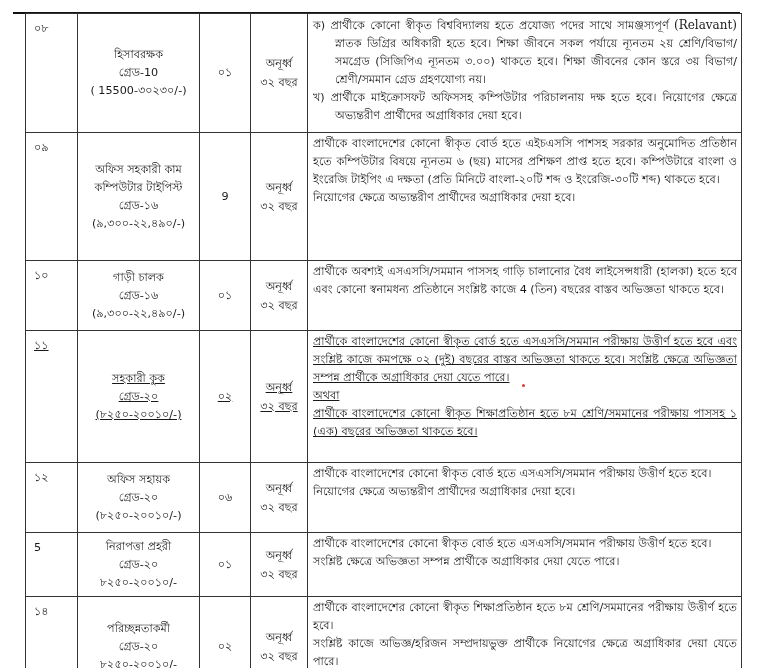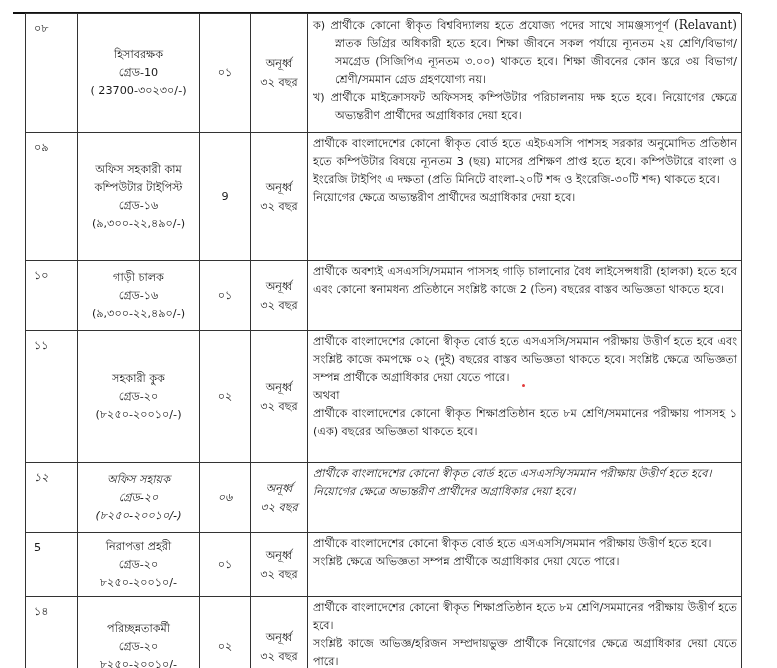--- a/index.html
+++ b/index.html
@@ -32,21 +32,21 @@
       <col class="c-count">
       <col class="c-age">
       <col class="c-req">
   </colgroup>
   <tbody id="rows">
       <tr style="height: 119px;">
         <td class="sl">০৮</td>
         <td class="post">
           <span class="line">হিসাবরক্ষক</span>
           <span class="line">গ্রেড-10</span>
-          <span class="line">( 23700-৩০২৩০/-)</span>
+          <span class="line">( 15500-৩০২৩০/-)</span>
         </td>
         <td class="count">০১</td>
         <td class="age">
           <span class="line">অনূর্ধ্ব</span>
           <span class="line">৩২ বছর</span>
         </td>
         <td class="req">
           <span class="item">ক) প্রার্থীকে কোনো স্বীকৃত বিশ্ববিদ্যালয় হতে প্রযোজ্য পদের সাথে সামঞ্জস্যপূর্ণ <span class="eng">(Relavant)</span> স্নাতক ডিগ্রির অধিকারী হতে হবে। শিক্ষা জীবনে সকল পর্যায়ে ন্যূনতম ২য় শ্রেণি/বিভাগ/সমগ্রেড (সিজিপিএ ন্যূনতম ৩.০০) থাকতে হবে। শিক্ষা জীবনের কোন স্তরে ৩য় বিভাগ/শ্রেণী/সমমান গ্রেড গ্রহণযোগ্য নয়।</span>
           <span class="item">খ) প্রার্থীকে মাইক্রোসফট অফিসসহ কম্পিউটার পরিচালনায় দক্ষ হতে হবে। নিয়োগের ক্ষেত্রে অভ্যন্তরীণ প্রার্থীদের অগ্রাধিকার দেয়া হবে।</span>
         </td>
@@ -58,59 +58,59 @@
           <span class="line">কম্পিউটার টাইপিস্ট</span>
           <span class="line">গ্রেড-১৬</span>
           <span class="line">(৯,৩০০-২২,৪৯০/-)</span>
         </td>
         <td class="count">9</td>
         <td class="age">
           <span class="line">অনূর্ধ্ব</span>
           <span class="line">৩২ বছর</span>
         </td>
         <td class="req">
-          <span class="para">প্রার্থীকে বাংলাদেশের কোনো স্বীকৃত বোর্ড হতে এইচএসসি পাশসহ সরকার অনুমোদিত প্রতিষ্ঠান হতে কম্পিউটার বিষয়ে ন্যূনতম 3 (ছয়) মাসের প্রশিক্ষণ প্রাপ্ত হতে হবে। কম্পিউটারে বাংলা ও ইংরেজি টাইপিং এ দক্ষতা (প্রতি মিনিটে বাংলা-২০টি শব্দ ও ইংরেজি-৩০টি শব্দ) থাকতে হবে।</span>
+          <span class="para">প্রার্থীকে বাংলাদেশের কোনো স্বীকৃত বোর্ড হতে এইচএসসি পাশসহ সরকার অনুমোদিত প্রতিষ্ঠান হতে কম্পিউটার বিষয়ে ন্যূনতম ৬ (ছয়) মাসের প্রশিক্ষণ প্রাপ্ত হতে হবে। কম্পিউটারে বাংলা ও ইংরেজি টাইপিং এ দক্ষতা (প্রতি মিনিটে বাংলা-২০টি শব্দ ও ইংরেজি-৩০টি শব্দ) থাকতে হবে।</span>
           <span class="para">নিয়োগের ক্ষেত্রে অভ্যন্তরীণ প্রার্থীদের অগ্রাধিকার দেয়া হবে।</span>
         </td>
       </tr>
       <tr style="height: 70px;">
         <td class="sl">১০</td>
         <td class="post">
           <span class="line">গাড়ী চালক</span>
           <span class="line">গ্রেড-১৬</span>
           <span class="line">(৯,৩০০-২২,৪৯০/-)</span>
         </td>
         <td class="count">০১</td>
         <td class="age">
           <span class="line">অনূর্ধ্ব</span>
           <span class="line">৩২ বছর</span>
         </td>
         <td class="req">
-          <span class="para">প্রার্থীকে অবশ্যই এসএসসি/সমমান পাসসহ গাড়ি চালানোর বৈধ লাইসেন্সধারী (হালকা) হতে হবে এবং কোনো স্বনামধন্য প্রতিষ্ঠানে সংশ্লিষ্ট কাজে 2 (তিন) বছরের বাস্তব অভিজ্ঞতা থাকতে হবে।</span>
+          <span class="para">প্রার্থীকে অবশ্যই এসএসসি/সমমান পাসসহ গাড়ি চালানোর বৈধ লাইসেন্সধারী (হালকা) হতে হবে এবং কোনো স্বনামধন্য প্রতিষ্ঠানে সংশ্লিষ্ট কাজে 4 (তিন) বছরের বাস্তব অভিজ্ঞতা থাকতে হবে।</span>
         </td>
       </tr>
-      <tr style="height: 132px;">
+      <tr style="height: 132px; text-decoration: underline;">
         <td class="sl">১১</td>
         <td class="post">
           <span class="line">সহকারী কুক</span>
           <span class="line">গ্রেড-২০</span>
           <span class="line">(৮২৫০-২০০১০/-)</span>
         </td>
         <td class="count">০২</td>
         <td class="age">
           <span class="line">অনূর্ধ্ব</span>
           <span class="line">৩২ বছর</span>
         </td>
         <td class="req">
           <span class="para">প্রার্থীকে বাংলাদেশের কোনো স্বীকৃত বোর্ড হতে এসএসসি/সমমান পরীক্ষায় উত্তীর্ণ হতে হবে এবং সংশ্লিষ্ট কাজে কমপক্ষে ০২ (দুই) বছরের বাস্তব অভিজ্ঞতা থাকতে হবে। সংশ্লিষ্ট ক্ষেত্রে অভিজ্ঞতা সম্পন্ন প্রার্থীকে অগ্রাধিকার দেয়া যেতে পারে।</span>
           <span class="para">অথবা</span>
           <span class="para">প্রার্থীকে বাংলাদেশের কোনো স্বীকৃত শিক্ষাপ্রতিষ্ঠান হতে ৮ম শ্রেণি/সমমানের পরীক্ষায় পাসসহ ১ (এক) বছরের অভিজ্ঞতা থাকতে হবে।</span>
         </td>
       </tr>
-      <tr style="height: 70px; font-style: italic;">
+      <tr style="height: 70px;">
         <td class="sl">১২</td>
         <td class="post">
           <span class="line">অফিস সহায়ক</span>
           <span class="line">গ্রেড-২০</span>
           <span class="line">(৮২৫০-২০০১০/-)</span>
         </td>
         <td class="count">০৬</td>
         <td class="age">
           <span class="line">অনূর্ধ্ব</span>
           <span class="line">৩২ বছর</span>

